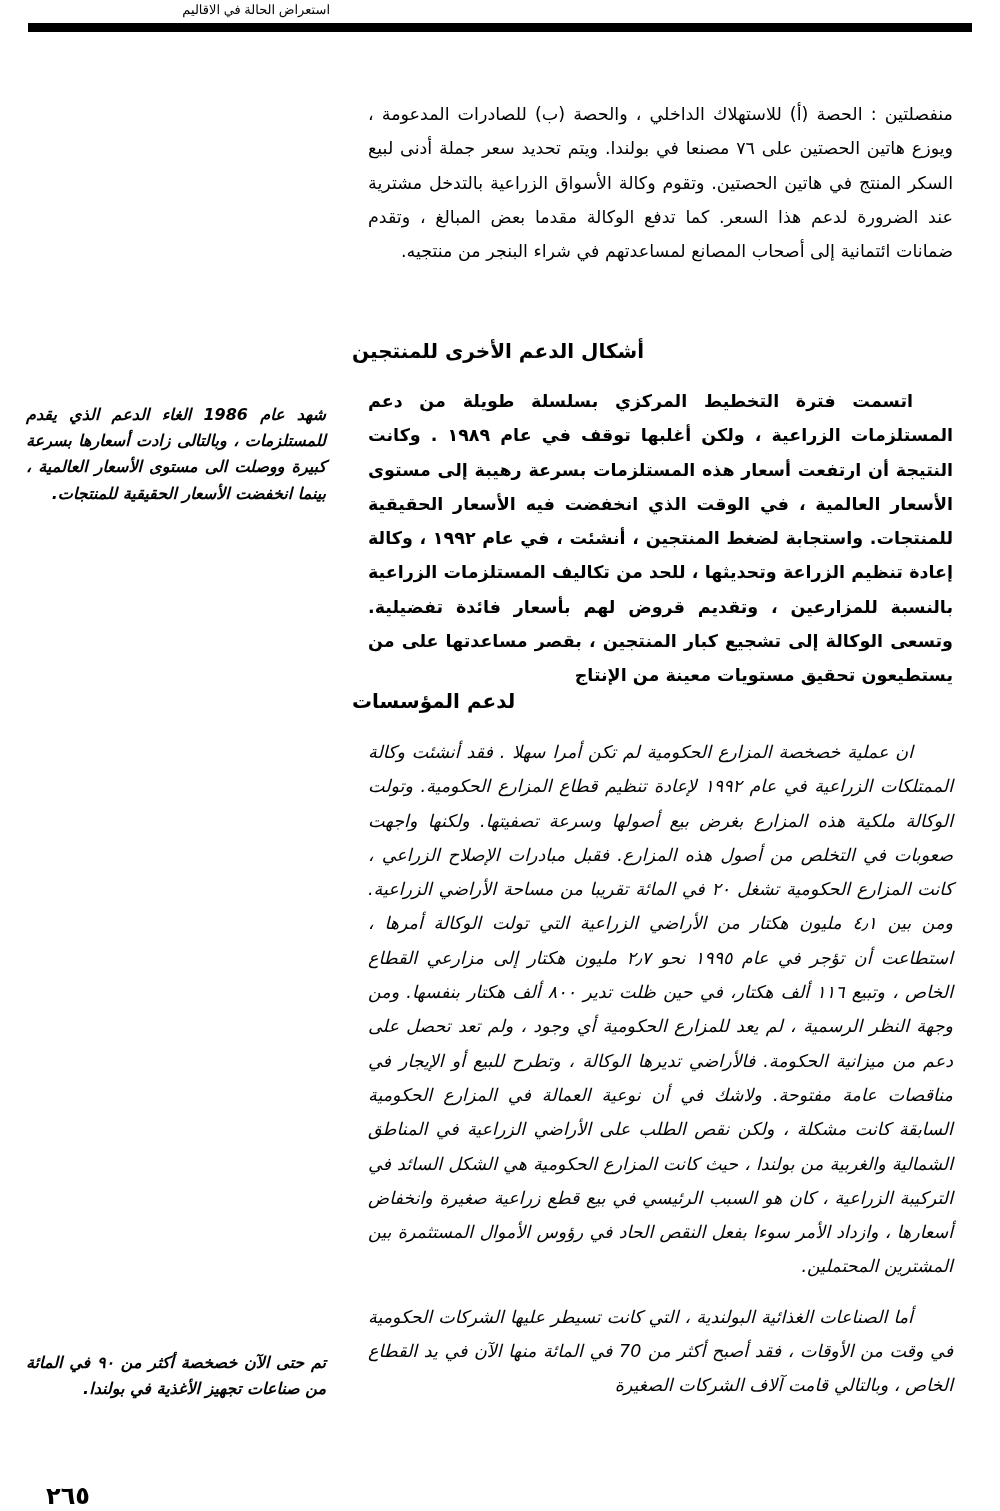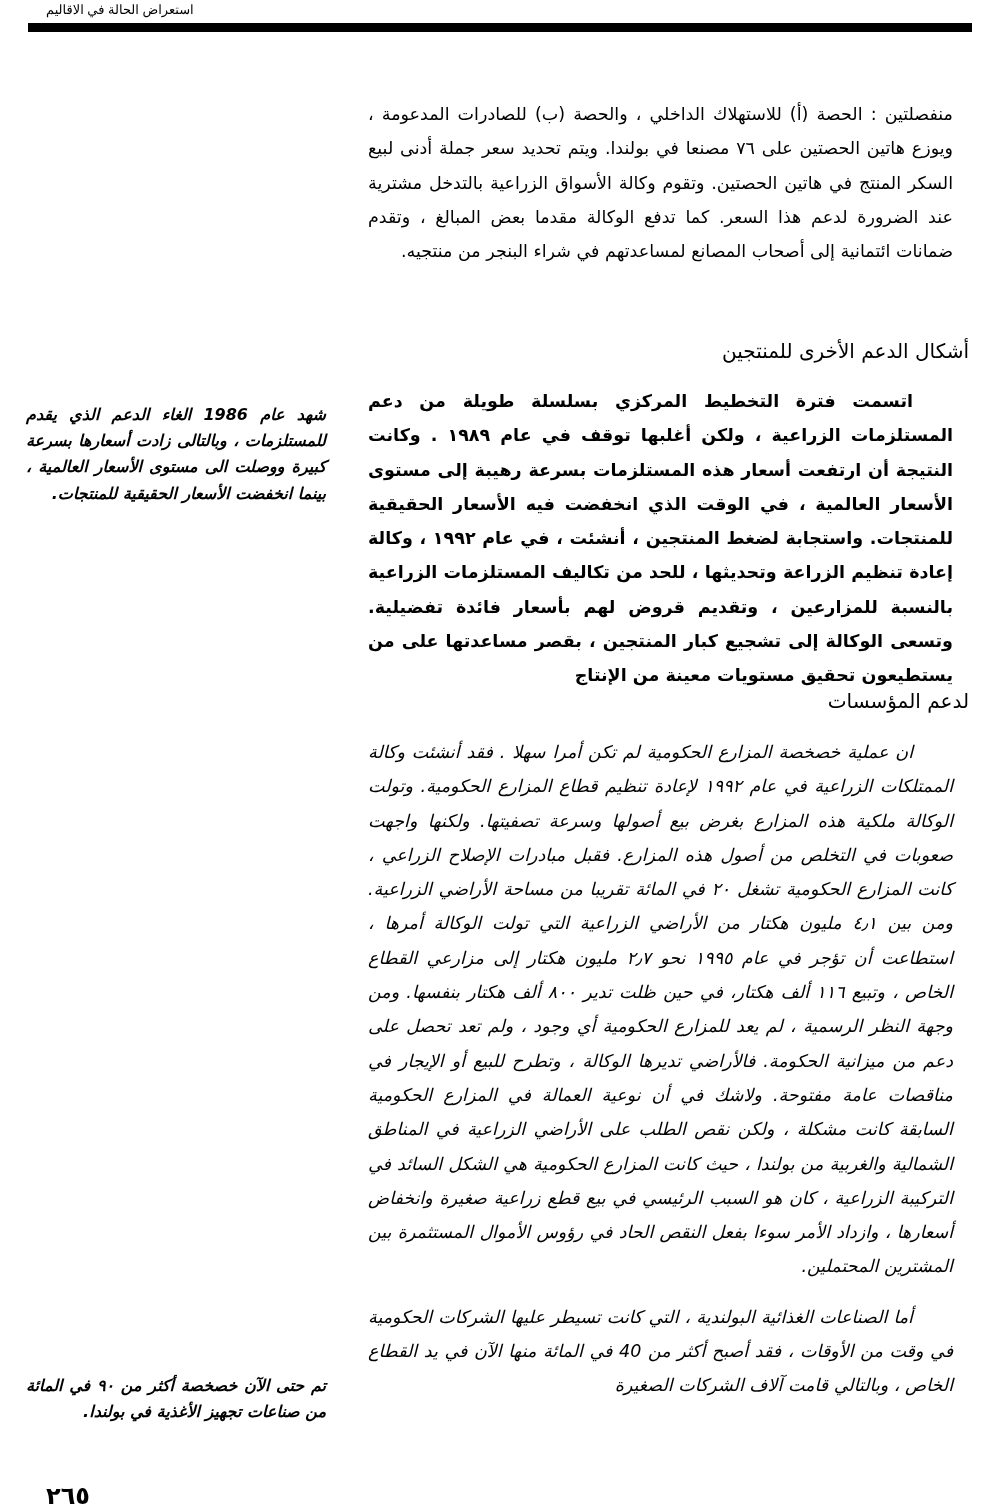--- a/index.html
+++ b/index.html
@@ -10,27 +10,27 @@
     body {
       width: 1000px;
       height: 1511px;
       position: relative;
       overflow: hidden;
       font-family: "DejaVu Sans", sans-serif;
       color: #000;
     }
     .running-header {
       position: absolute;
-      left: 46px;
+      left: 30px;
       top: 1px;
       width: 300px;
       font-family: "Liberation Sans", sans-serif;
       font-size: 13px;
       line-height: 18px;
-      text-align: left;
+      text-align: right;
       direction: rtl;
       unicode-bidi: plaintext;
     }
     .top-rule {
       position: absolute;
       left: 28px;
       top: 23px;
       width: 944px;
       height: 9px;
       background: #000;
@@ -50,23 +50,23 @@
       margin: 16px;
     }
     .main-col .indent {
       text-indent: 40px;
     }
     .section-heading {
       position: absolute;
       left: 352px;
       width: 617px;
       direction: rtl;
-      text-align: right;
+      text-align: left;
       font-family: "DejaVu Sans", sans-serif;
-      font-weight: normal;
+      font-weight: bold;
       font-size: 20px;
       line-height: 30px;
     }
     .sidebar-note {
       position: absolute;
       left: 26px;
       width: 300px;
       direction: rtl;
       text-align: justify;
       text-align-last: right;
@@ -99,19 +99,19 @@
 </div>
 
 <div class="section-heading" style="top:336px;">أشكال الدعم الأخرى للمنتجين</div>
 <div class="main-col" style="top:368px;font-weight:bold;">
   <p class="indent">اتسمت فترة التخطيط المركزي بسلسلة طويلة من دعم المستلزمات الزراعية ، ولكن أغلبها توقف في عام ١٩٨٩ . وكانت النتيجة أن ارتفعت أسعار هذه المستلزمات بسرعة رهيبة إلى مستوى الأسعار العالمية ، في الوقت الذي انخفضت فيه الأسعار الحقيقية للمنتجات. واستجابة لضغط المنتجين ، أنشئت ، في عام ١٩٩٢ ، وكالة إعادة تنظيم الزراعة وتحديثها ، للحد من تكاليف المستلزمات الزراعية بالنسبة للمزارعين ، وتقديم قروض لهم بأسعار فائدة تفضيلية. وتسعى الوكالة إلى تشجيع كبار المنتجين ، بقصر مساعدتها على من يستطيعون تحقيق مستويات معينة من الإنتاج</p>
 </div>
 
 <div class="section-heading" style="top:686px;">لدعم المؤسسات</div>
 <div class="main-col" style="top:719px;font-style:italic;">
   <p class="indent">ان عملية خصخصة المزارع الحكومية لم تكن أمرا سهلا . فقد أنشئت وكالة الممتلكات الزراعية في عام ١٩٩٢ لإعادة تنظيم قطاع المزارع الحكومية. وتولت الوكالة ملكية هذه المزارع بغرض بيع أصولها وسرعة تصفيتها. ولكنها واجهت صعوبات في التخلص من أصول هذه المزارع. فقبل مبادرات الإصلاح الزراعي ، كانت المزارع الحكومية تشغل ٢٠ في المائة تقريبا من مساحة الأراضي الزراعية. ومن بين ٤٫١ مليون هكتار من الأراضي الزراعية التي تولت الوكالة أمرها ، استطاعت أن تؤجر في عام ١٩٩٥ نحو ٢٫٧ مليون هكتار إلى مزارعي القطاع الخاص ، وتبيع ١١٦ ألف هكتار، في حين ظلت تدير ٨٠٠ ألف هكتار بنفسها. ومن وجهة النظر الرسمية ، لم يعد للمزارع الحكومية أي وجود ، ولم تعد تحصل على دعم من ميزانية الحكومة. فالأراضي تديرها الوكالة ، وتطرح للبيع أو الإيجار في مناقصات عامة مفتوحة. ولاشك في أن نوعية العمالة في المزارع الحكومية السابقة كانت مشكلة ، ولكن نقص الطلب على الأراضي الزراعية في المناطق الشمالية والغربية من بولندا ، حيث كانت المزارع الحكومية هي الشكل السائد في التركيبة الزراعية ، كان هو السبب الرئيسي في بيع قطع زراعية صغيرة وانخفاض أسعارها ، وازداد الأمر سوءا بفعل النقص الحاد في رؤوس الأموال المستثمرة بين المشترين المحتملين.</p>
-  <p class="indent">أما الصناعات الغذائية البولندية ، التي كانت تسيطر عليها الشركات الحكومية في وقت من الأوقات ، فقد أصبح أكثر من 40 في المائة منها الآن في يد القطاع الخاص ، وبالتالي قامت آلاف الشركات الصغيرة</p>
+  <p class="indent">أما الصناعات الغذائية البولندية ، التي كانت تسيطر عليها الشركات الحكومية في وقت من الأوقات ، فقد أصبح أكثر من 70 في المائة منها الآن في يد القطاع الخاص ، وبالتالي قامت آلاف الشركات الصغيرة</p>
 </div>
 
 <div class="sidebar-note" style="top:402px;">شهد عام 1986 الغاء الدعم الذي يقدم للمستلزمات ، وبالتالى زادت أسعارها بسرعة كبيرة ووصلت الى مستوى الأسعار العالمية ، بينما انخفضت الأسعار الحقيقية للمنتجات.</div>
-<div class="sidebar-note" style="top:1350px;margin-top:23px;">تم حتى الآن خصخصة أكثر من ٩٠ في المائة من صناعات تجهيز الأغذية في بولندا.</div>
+<div class="sidebar-note" style="top:1350px;">تم حتى الآن خصخصة أكثر من ٩٠ في المائة من صناعات تجهيز الأغذية في بولندا.</div>
 
 <div class="page-number">٢٦٥</div>
 
 </body></html>

